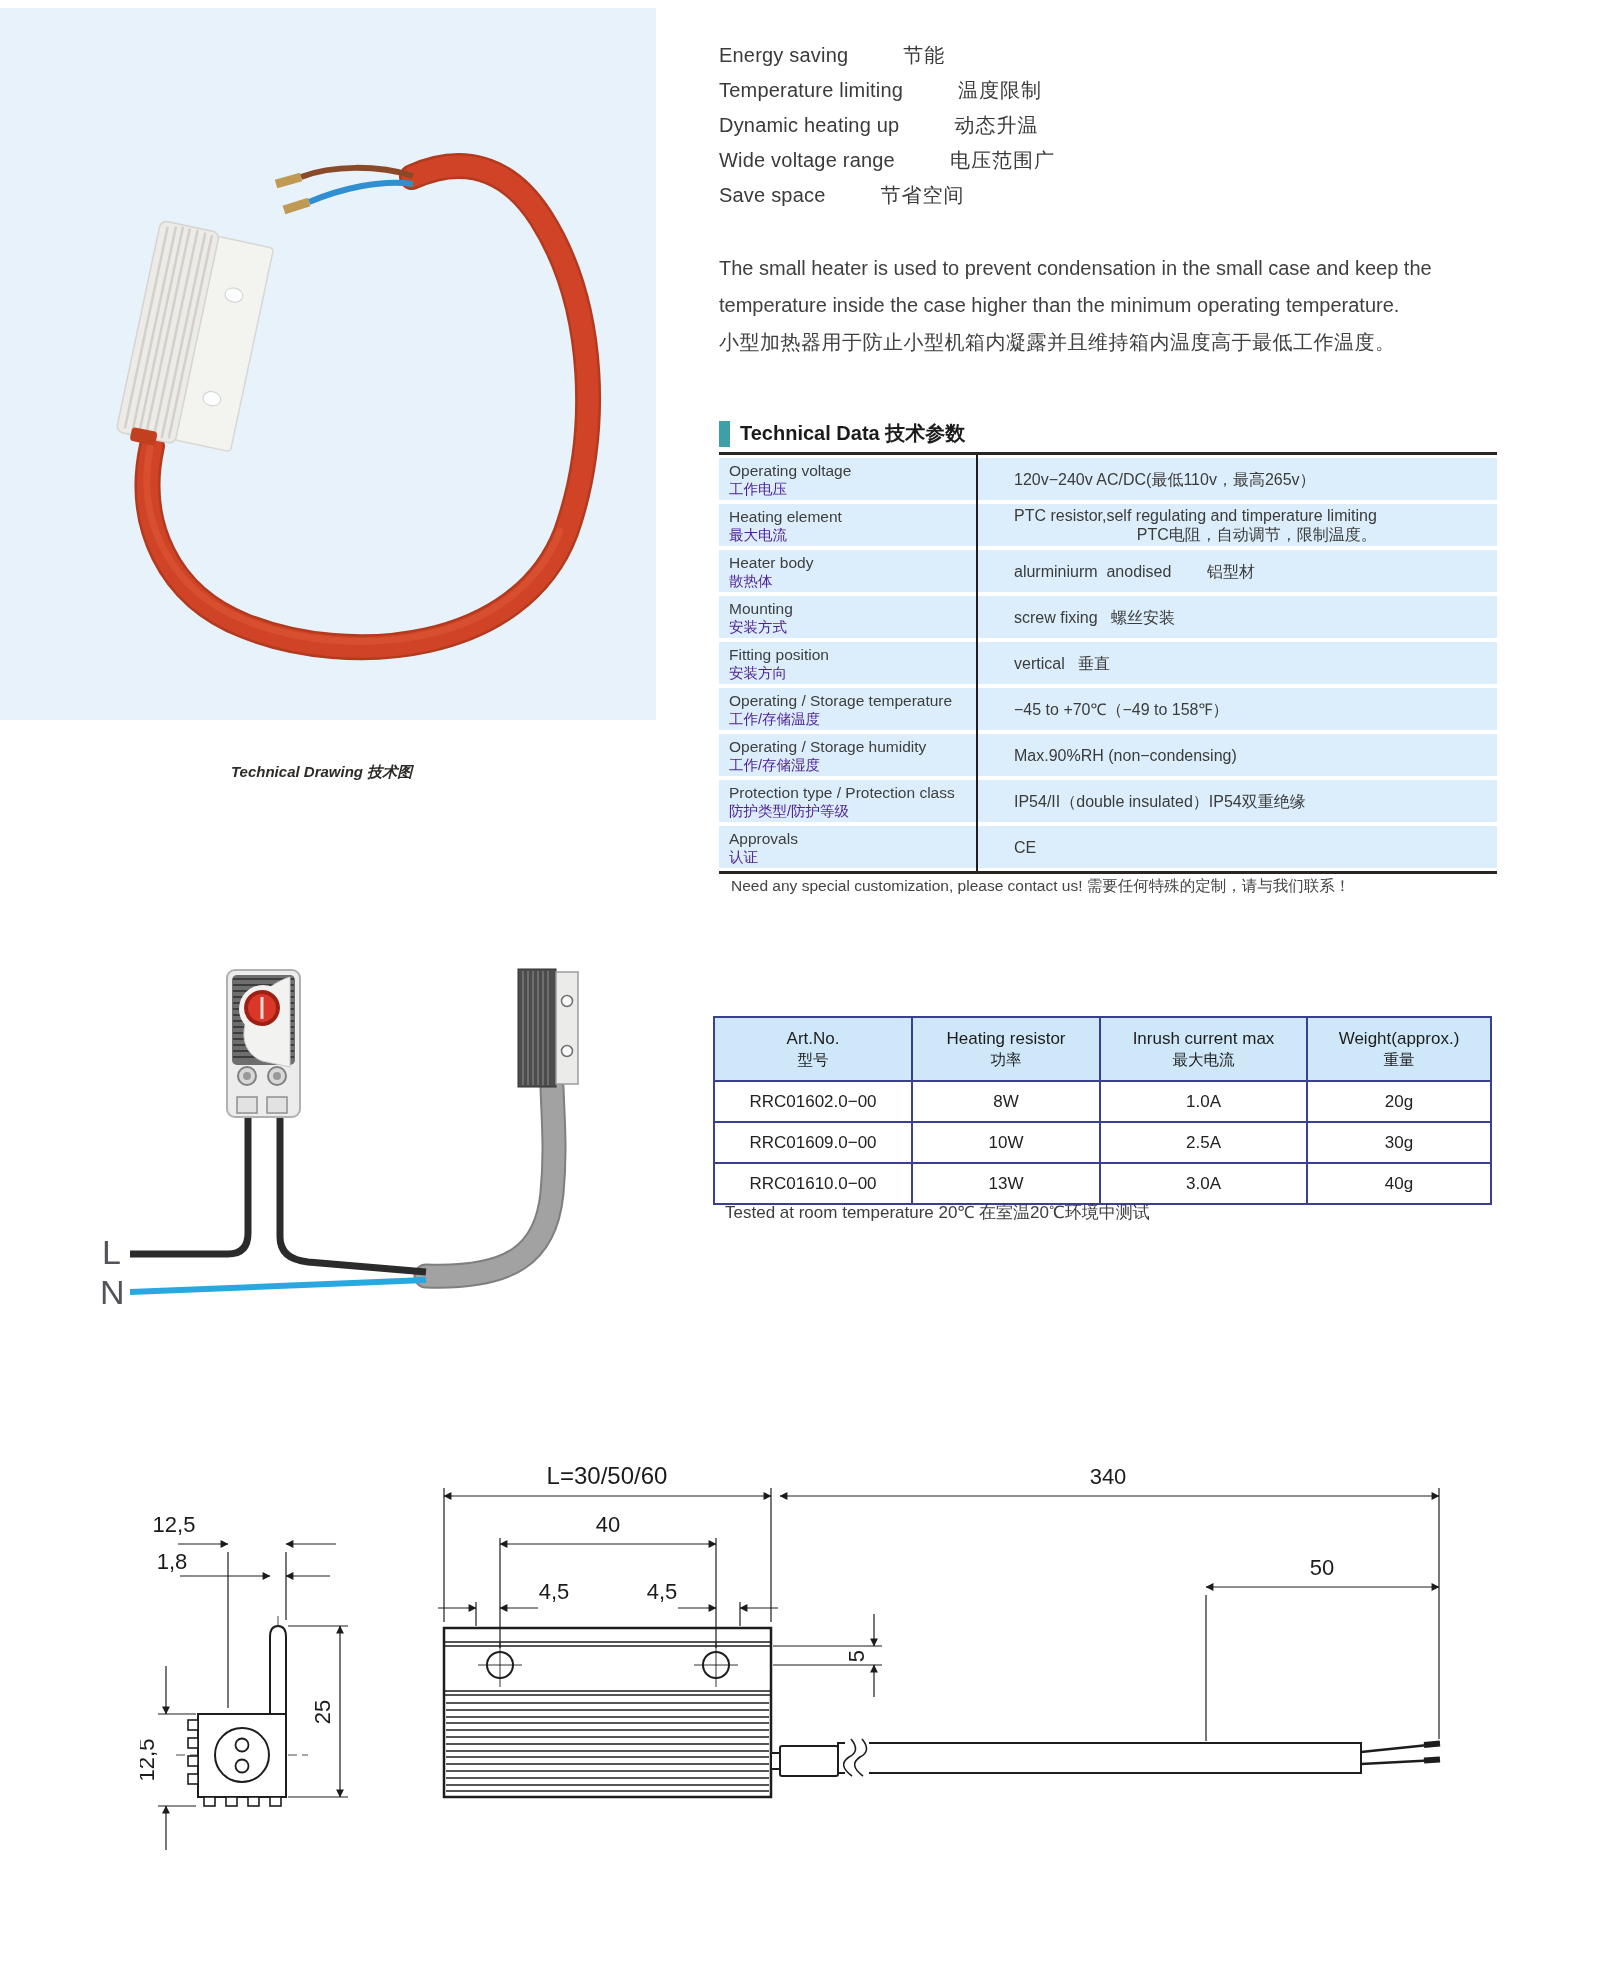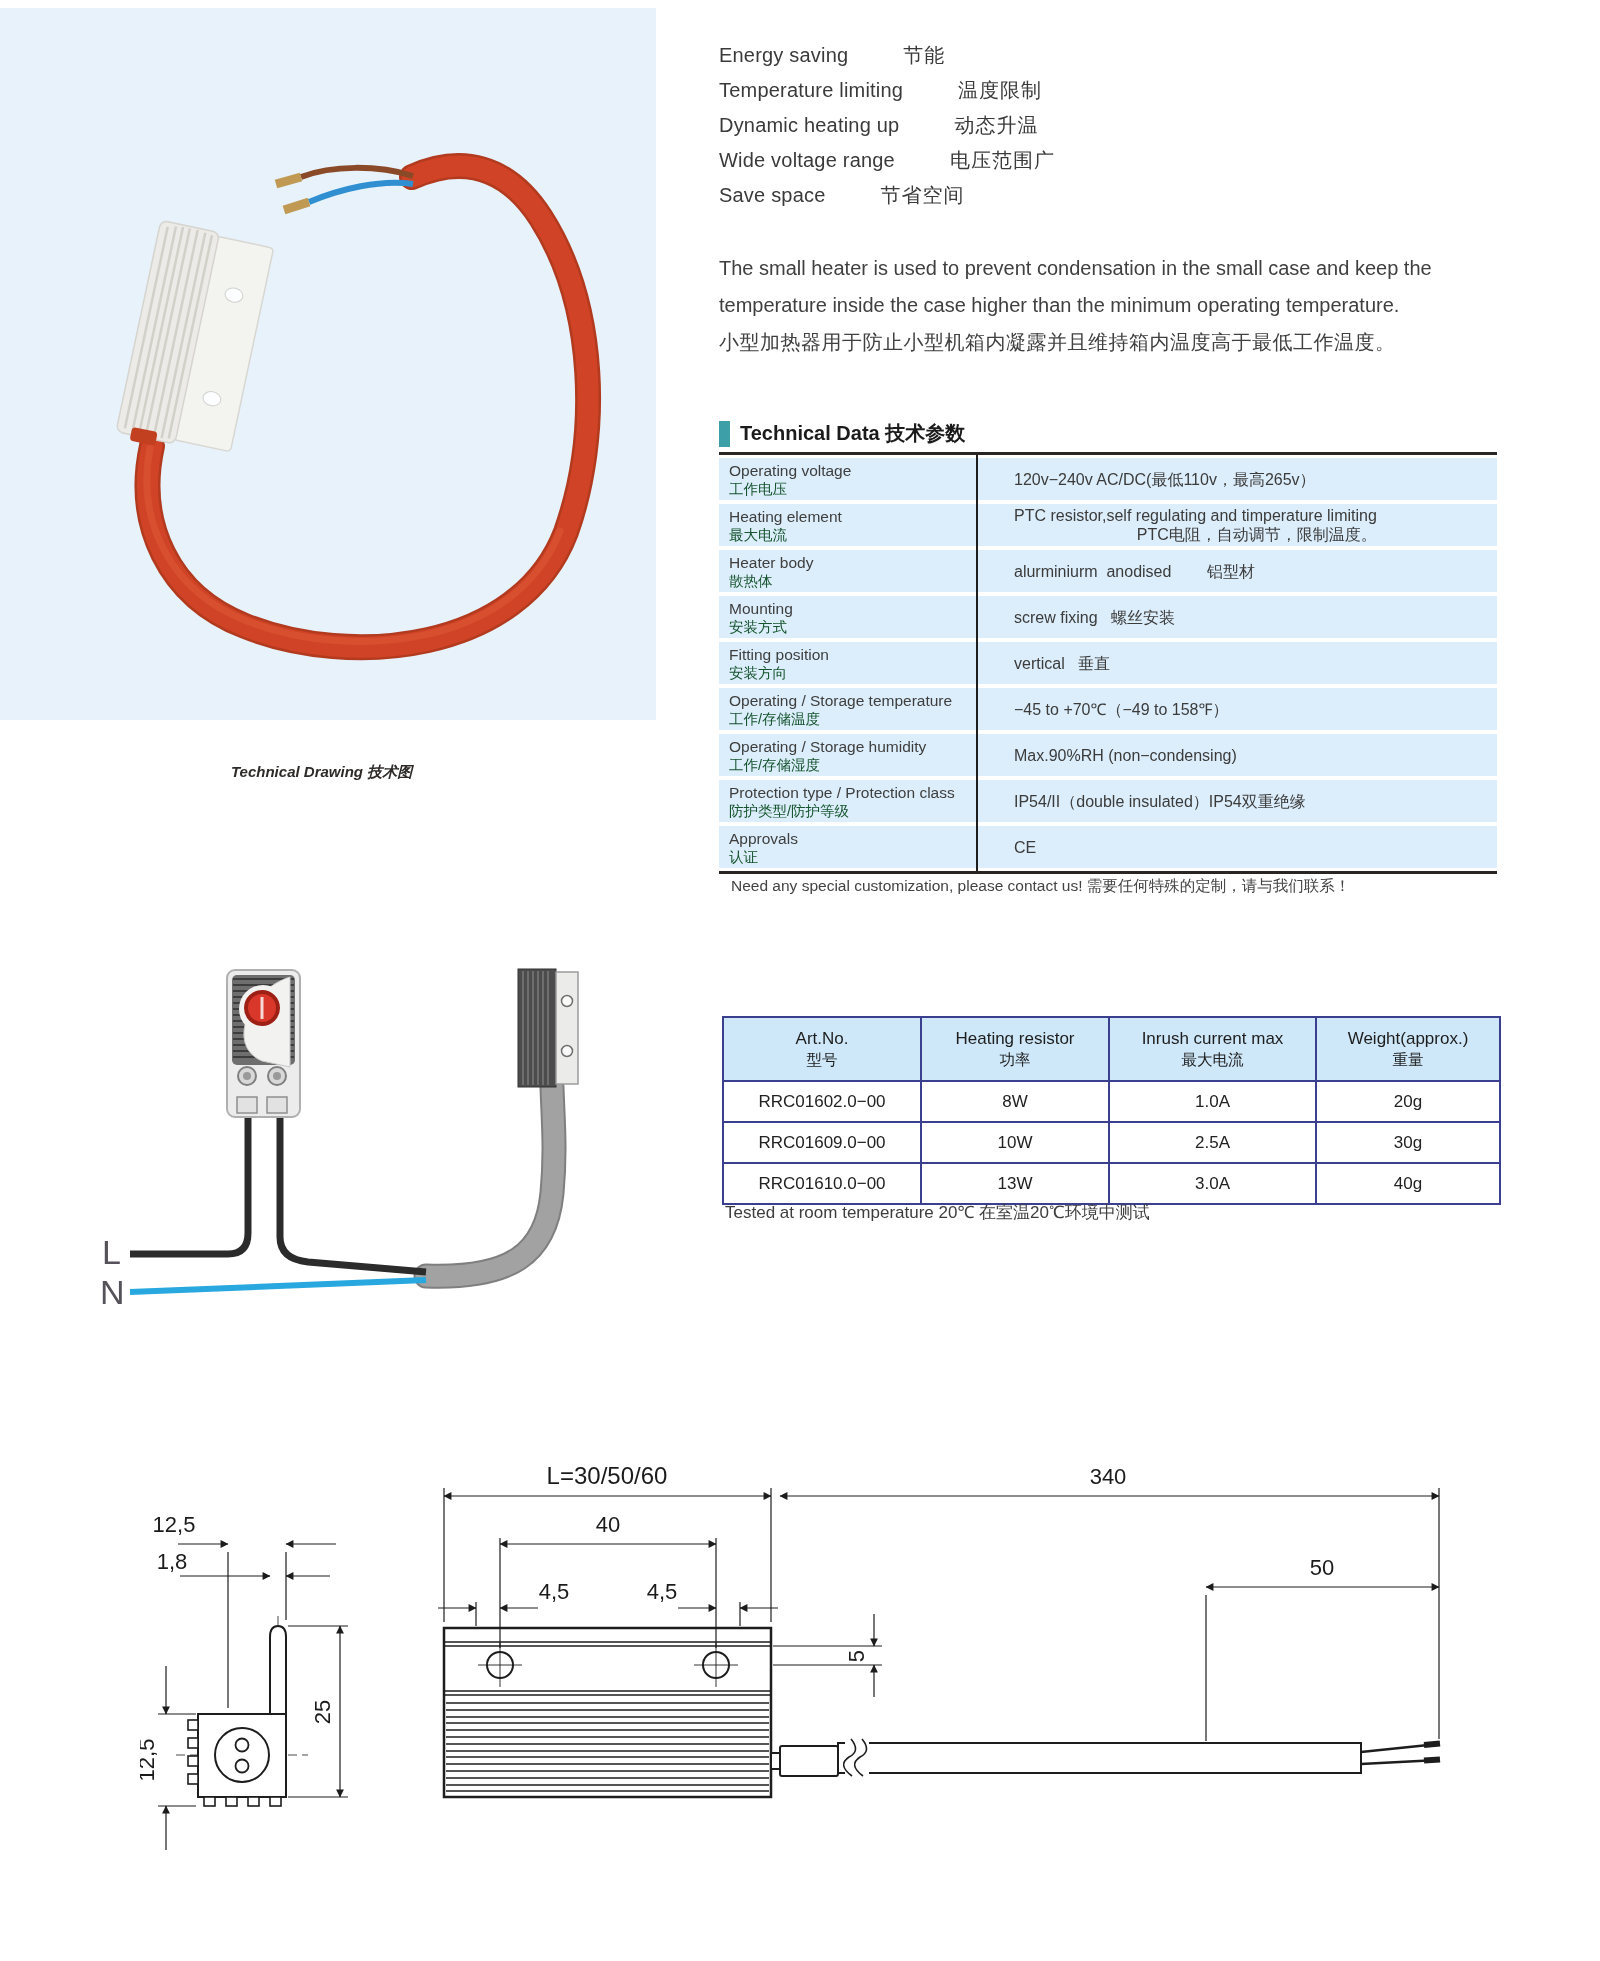--- a/index.html
+++ b/index.html
@@ -25,33 +25,33 @@
   #tech-accent{width:11px;height:26px;background:#3da0a8;margin-right:10px;}
   #tech-title{font-size:20px;font-weight:bold;color:#1b1b1b;}
 
   
   #spec-table{left:719px;top:452px;width:778px;border-top:3px solid #2a2423;
               border-bottom:3px solid #2a2423;padding:3px 0;}
   .spec-row{display:flex;background:#dceefb;height:42px;margin-bottom:4px;}
   .spec-row:last-child{margin-bottom:0;}
   .spec-left{width:257px;box-sizing:border-box;padding:3px 0 0 10px;}
   .spec-en{font-size:15.5px;color:#3e3e3e;line-height:19px;}
-  .spec-zh{font-size:14.5px;color:#14532d;line-height:18px;}
+  .spec-zh{font-size:14.5px;color:#4c1d95;line-height:18px;}
   .spec-value{flex:1;padding-left:38px;display:flex;align-items:center;
               font-size:16px;color:#3b3b3b;line-height:19px;white-space:pre-wrap;text-align:right;}
   #spec-divider{left:257px;top:0;bottom:0;width:2px;background:#1e1e1e;}
 
   #custom-note{left:731px;top:876px;font-size:15.5px;color:#434343;}
 
   
   #drawing-label{left:231px;top:763px;font-size:15px;font-weight:bold;color:#2e2a28;font-style:italic;}
 
   
   #models-wrap{left:713px;top:1016px;}
-  #models-table{border-collapse:collapse;border:2.5px solid #3b3f90;table-layout:fixed;margin-left:9px;}
+  #models-table{border-collapse:collapse;border:2.5px solid #3b3f90;table-layout:fixed;}
   #models-table th,#models-table td{border:2px solid #3b3f90;text-align:center;vertical-align:middle;}
   .m-th{background:#cfe8f9;height:60px;font-weight:normal;}
   .m-hen{font-size:17px;color:#1d1d1d;line-height:22px;}
   .m-hzh{font-size:15.5px;color:#1d1d1d;line-height:20px;}
   .m-td{height:37px;font-size:17px;color:#222222;background:#ffffff;}
   .c0{width:198px;}.c1{width:188px;}.c2{width:207px;}.c3{width:184px;}
 
   #tested-note{left:725px;top:1200px;font-size:17px;color:#3d3d3d;}
 
   

